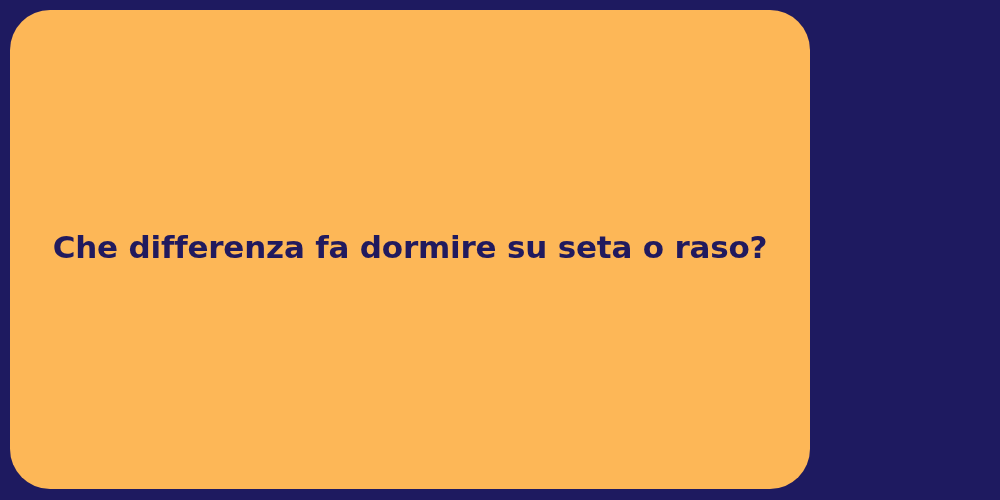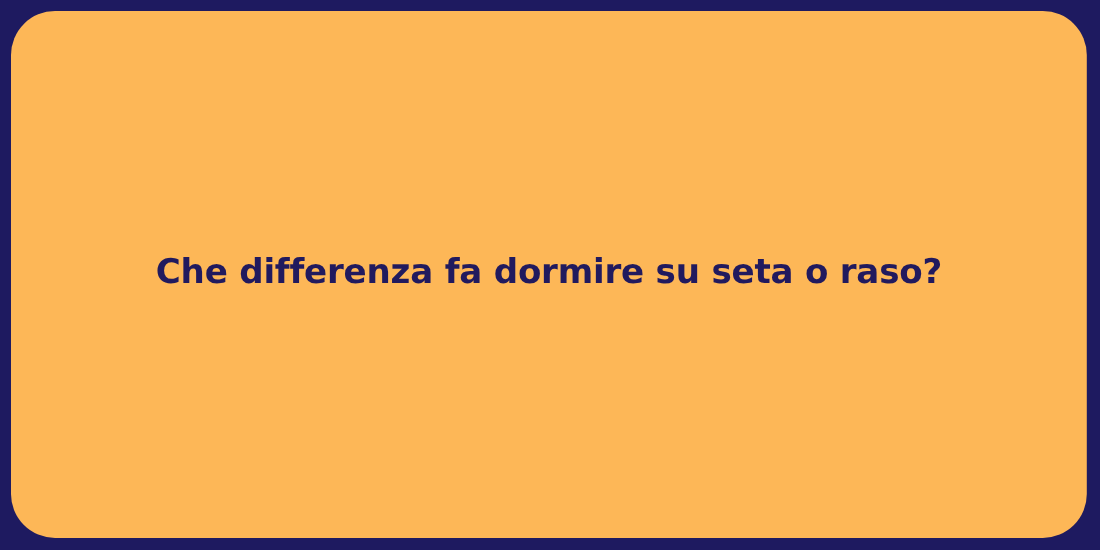--- a/index.html
+++ b/index.html
@@ -19,21 +19,21 @@
     position: relative;
     width: 1000px;
     height: 500px;
     box-sizing: border-box;
   }
 
   .card {
     position: absolute;
     left: 10px;
     top: 10px;
-    width: 978px;
+    width: 800px;
     height: 479px;
     box-sizing: border-box;
     border-radius: 40px;
     display: flex;
     align-items: center;
     justify-content: center;
     overflow: hidden;
   }
 
   .card-inner {

